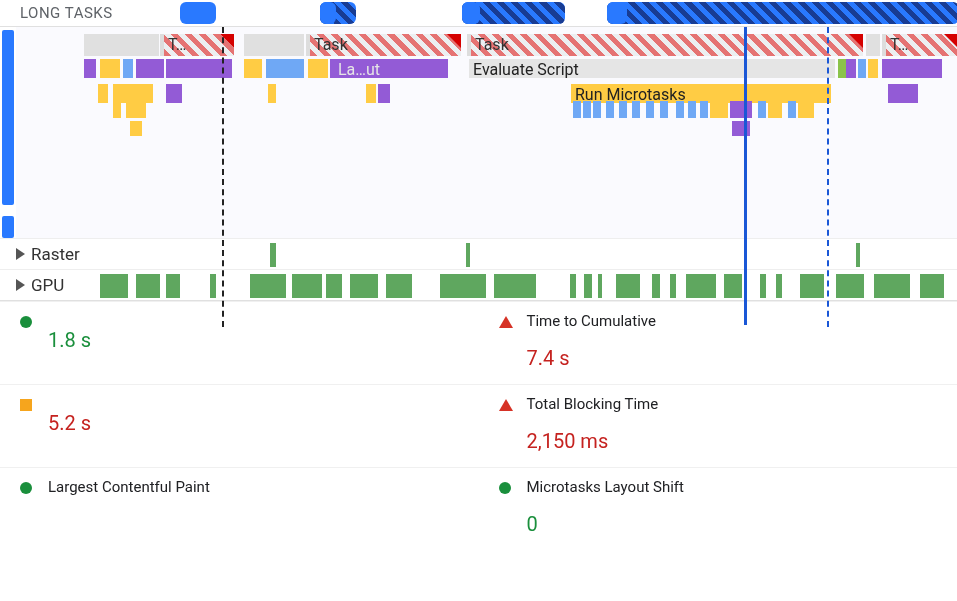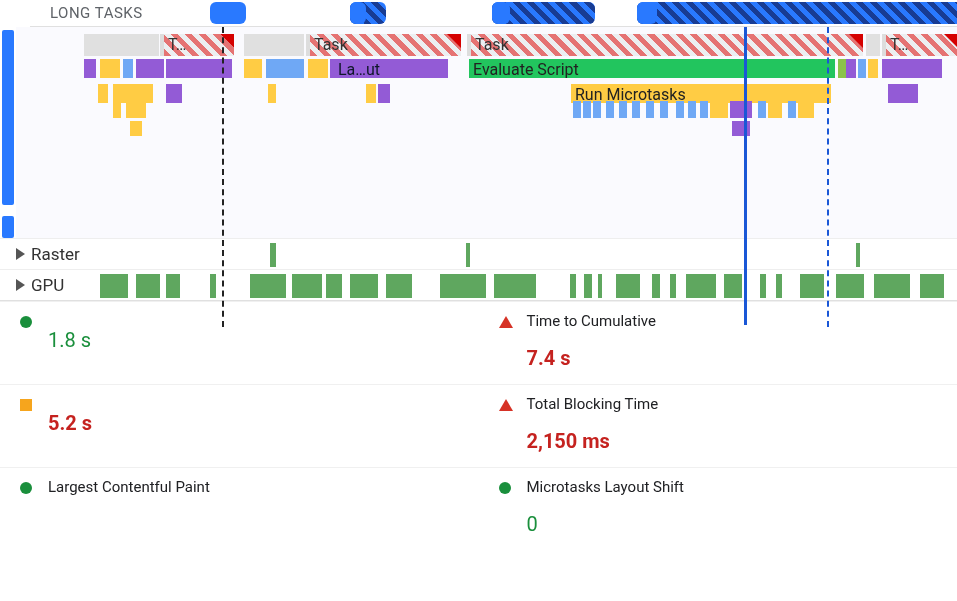--- a/index.html
+++ b/index.html
@@ -14,21 +14,20 @@
   }
   .section {
     position: relative;
   }
   
   .long-tasks {
     height: 27px;
     display: flex;
     align-items: center;
     border-bottom: 1px solid #e0e0e0;
-    margin-left: 30px;
   }
   .long-tasks-label {
     font-size: 15px;
     color: #5f6368;
     padding-left: 20px;
     width: 180px;
     font-weight: 400;
     letter-spacing: 0.5px;
   }
   .long-tasks-track { position: relative; height: 22px; flex: 1; }
@@ -92,22 +91,22 @@
     background: repeating-linear-gradient(45deg, #e57373 0 5px, #eceff1 5px 10px);
     border-left: 4px solid #ddd;
   }
   .bar.task .red {
     position: absolute;
     top: 0; right: 0;
     width: 0; height: 0;
     border-left: 14px solid transparent;
     border-top: 14px solid #d50000;
   }
-  .bar.script { background: #22c55e; color: #222; }
-  .bar.layout { background: #935bd6; color: #0f172a; padding-left: 8px; }
+  .bar.script { background: #e5e5e5; color: #222; }
+  .bar.layout { background: #935bd6; color: #e5e5e5; padding-left: 8px; }
   .bar.micro { background: #ffcc44; color: #222; }
   .bar.noise { background: #ffcc44; }
   .bar.noise.p { background: #935bd6; }
   .bar.noise.b { background: #6fa8f5; }
   .bar.noise.gr { background: #8bc34a; }
 
   
   .raster-row, .gpu-row {
     height: 31px;
     display: flex;
@@ -167,21 +166,21 @@
   .shape.tri-red {
     width: 0; height: 0;
     border-left: 7px solid transparent;
     border-right: 7px solid transparent;
     border-bottom: 12px solid #d63226;
     background: none;
   }
   .metric .name { font-size: 15px; color: #202124; }
   .metric .value { font-size: 20px; margin-top: 16px; }
   .value.green { color: #1a8f3c; }
-  .value.red { color: #c5221f; font-weight: bold; }
+  .value.red { color: #c5221f; }
 
   
   .vmarker {
     position: absolute;
     top: 27px;
     height: 300px;
     border-left: 2px dashed #222;
     z-index: 5;
   }
   .vmarker.blue {

